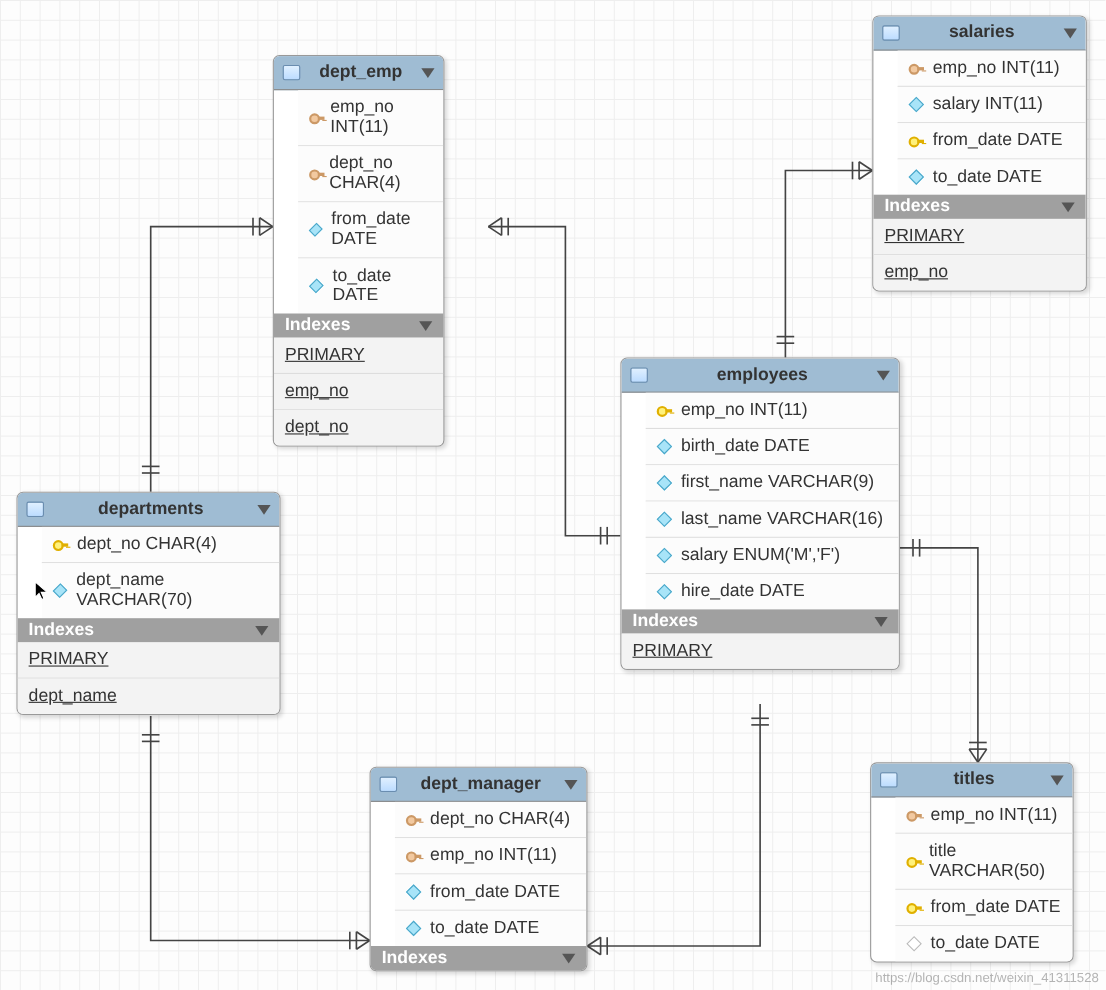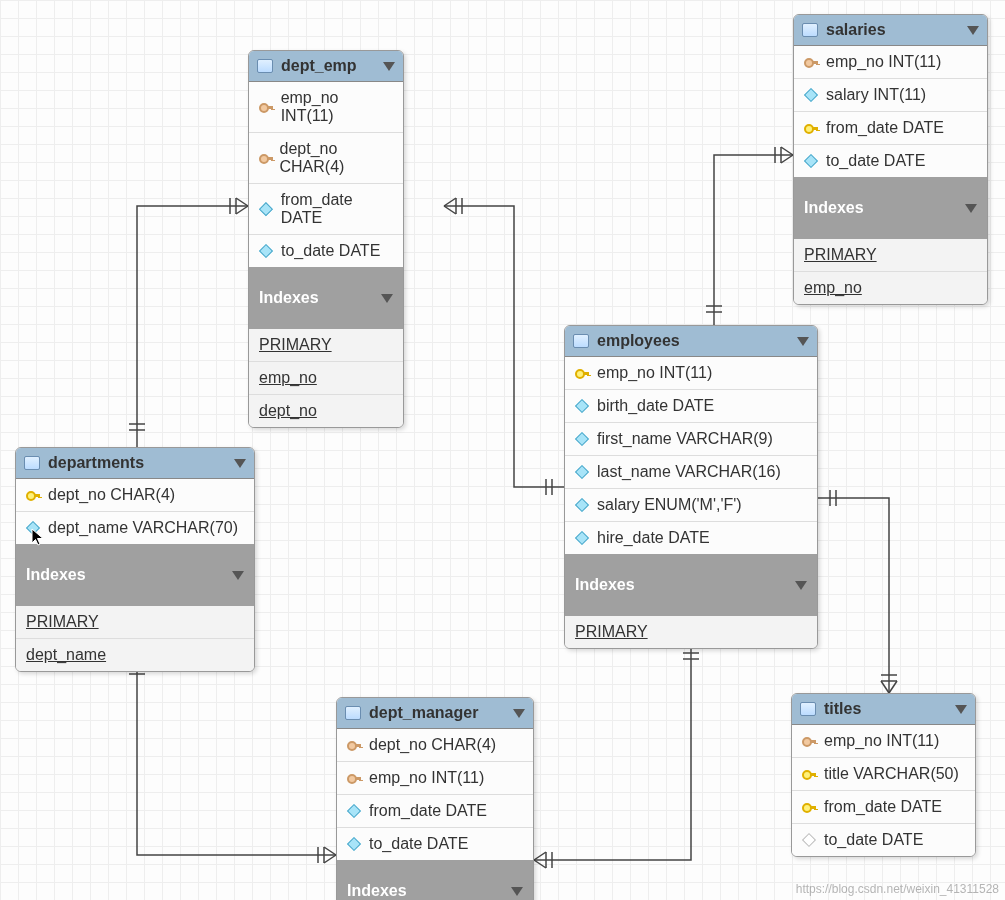--- a/index.html
+++ b/index.html
@@ -35,20 +35,21 @@
     box-shadow: 2px 2px 4px rgba(0,0,0,0.15);
     overflow: hidden;
   }
   .thead {
     display: flex;
     align-items: center;
     background: #9fbcd3;
     border-bottom: 1px solid #888;
     padding: 6px 8px;
     gap: 8px;
+    text-align: center;
   }
   .thead .title { font-weight: bold; flex: 1; }
   .tbl-icon {
     width: 16px; height: 14px;
     background: linear-gradient(#e0f0ff,#bcdcff);
     border: 1px solid #6a8db0;
     border-radius: 2px;
     display: inline-block;
   }
   .caret {
@@ -58,30 +59,31 @@
     border-top: 9px solid #555;
   }
   .cols { }
   .col {
     display: flex;
     align-items: center;
     gap: 8px;
     padding: 7px 10px;
     border-bottom: 1px solid #ddd;
     background: #fcfcfc;
+    margin-left: 22px;
   }
   .col:last-child { border-bottom: none; }
   .sec {
     display: flex;
     align-items: center;
     justify-content: space-between;
     background: #a0a0a0;
     color: #fff;
     font-weight: bold;
-    padding: 22px 10px;
+    padding: 2px 10px;
   }
   .idxrow {
     padding: 7px 10px;
     background: #f3f3f3;
     border-bottom: 1px solid #ddd;
     text-decoration: underline;
   }
   .idxrow:last-child { border-bottom: none; }
 
   .ico { width: 14px; height: 14px; display: inline-block; position: relative; }

